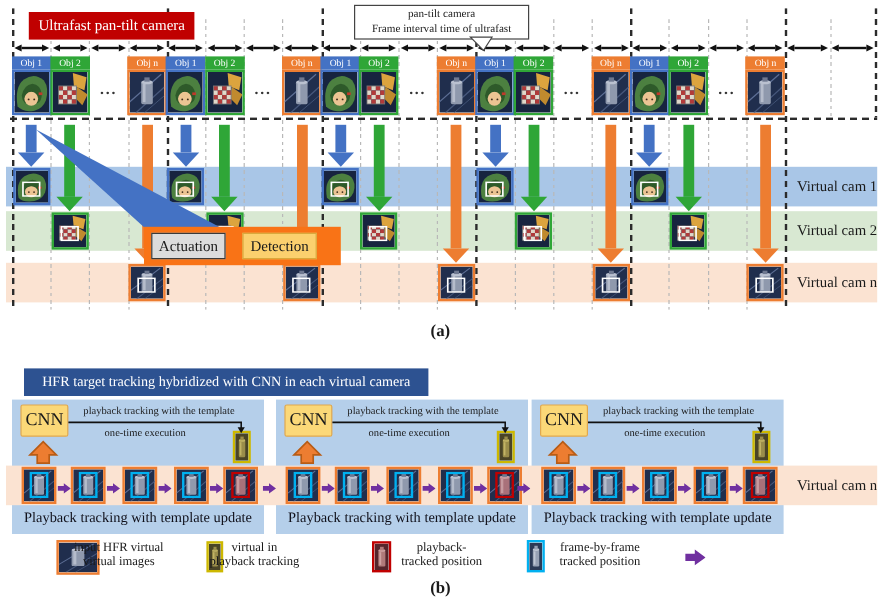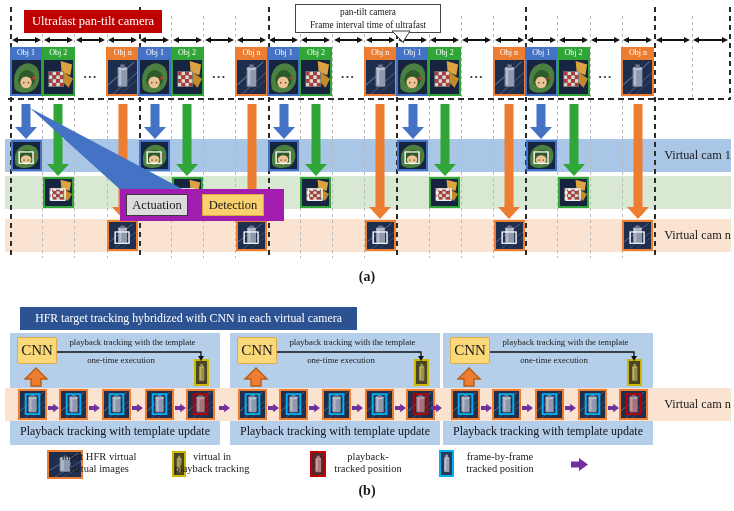--- a/index.html
+++ b/index.html
@@ -6,21 +6,21 @@
   html,body{background:#fff}
   .fig{position:relative;width:734px;height:511px;background:#fff;overflow:hidden;
        font-family:"Liberation Serif","DejaVu Serif",serif;color:#1a1a1a}
   .abs{position:absolute}
   .ctr{display:flex;align-items:center;justify-content:center;text-align:center}
   
   .red-title{left:24px;top:10px;height:23px;padding:0 8px;background:#c00000;color:#fff;
              font-size:12.5px;line-height:23px;white-space:nowrap;z-index:6}
   .frame-note{left:295px;top:4px;width:146px;height:29px;background:#fff;border:1px solid #444;
               font-size:9.3px;line-height:13px;text-align:center;z-index:6;padding-top:1px}
-  .callout-box{left:120px;top:189px;width:164px;height:32px;background:#a21caf;z-index:31}
+  .callout-box{left:120px;top:189px;width:164px;height:32px;background:#f97316;z-index:31}
   .co-act{position:absolute;left:6px;top:5px;width:62px;height:22px;background:#dcdcdc;
           border:1px solid #3a3a3a;font-size:12.5px}
   .co-det{position:absolute;left:82px;top:5px;width:62px;height:22px;background:#fbd06e;
           border:1px solid #d9a83c;font-size:12.5px}
   .caption{left:0;width:734px;text-align:center;font-size:14px;font-weight:bold;z-index:6}
   .b-header{left:20px;top:307px;width:337px;height:23px;background:#2d5291;color:#fff;
             font-size:11.8px;line-height:23px;text-align:center;z-index:4;white-space:nowrap}
   .cam-label{left:656px;width:75px;text-align:right;font-size:12.3px;z-index:6}
   
   .tickwrap{display:flex;align-items:center;height:8px;z-index:2}
@@ -46,20 +46,21 @@
 
   <div class="abs frame-note">
     <div>pan-tilt camera</div>
     <div>Frame interval time of ultrafast</div>
   </div>
 
   <div id="layer-a" class="abs" style="left:0;top:0;width:734px;height:300px">
       <div class="abs" style="left: 5px; top: 139px; width: 726px; height: 33px; background: rgb(169, 198, 231); z-index: 1;"></div>
       <div class="abs cam-label" style="top: 139px; height: 33px; line-height: 33px;">Virtual cam 1</div>
       <div class="abs" style="left: 5px; top: 176px; width: 726px; height: 33px; background: rgb(216, 232, 210); z-index: 1;"></div>
+      <div class="abs cam-label" style="top: 176px; height: 33px; line-height: 33px;">Virtual cam 2</div>
       <div class="abs" style="left: 5px; top: 219px; width: 726px; height: 33px; background: rgb(251, 227, 210); z-index: 1;"></div>
       <div class="abs cam-label" style="top: 219px; height: 33px; line-height: 33px;">Virtual cam n</div>
       <div class="abs" style="left: 10px; top: 7px; width: 2px; height: 251px; z-index: 2; background: repeating-linear-gradient(rgb(43, 43, 43) 0px, rgb(43, 43, 43) 5px, transparent 5px, transparent 9px);"></div>
       <div class="abs" style="left: 42.2px; top: 16px; width: 1px; height: 242px; z-index: 2; background: repeating-linear-gradient(rgb(184, 184, 184) 0px, rgb(184, 184, 184) 3px, transparent 3px, transparent 6px);"></div>
       <div class="abs" style="left: 74.4px; top: 16px; width: 1px; height: 242px; z-index: 2; background: repeating-linear-gradient(rgb(184, 184, 184) 0px, rgb(184, 184, 184) 3px, transparent 3px, transparent 6px);"></div>
       <div class="abs" style="left: 106.6px; top: 16px; width: 1px; height: 242px; z-index: 2; background: repeating-linear-gradient(rgb(184, 184, 184) 0px, rgb(184, 184, 184) 3px, transparent 3px, transparent 6px);"></div>
       <div class="abs" style="left: 138.8px; top: 7px; width: 2px; height: 251px; z-index: 2; background: repeating-linear-gradient(rgb(43, 43, 43) 0px, rgb(43, 43, 43) 5px, transparent 5px, transparent 9px);"></div>
       <div class="abs" style="left: 171px; top: 16px; width: 1px; height: 242px; z-index: 2; background: repeating-linear-gradient(rgb(184, 184, 184) 0px, rgb(184, 184, 184) 3px, transparent 3px, transparent 6px);"></div>
       <div class="abs" style="left: 203.2px; top: 16px; width: 1px; height: 242px; z-index: 2; background: repeating-linear-gradient(rgb(184, 184, 184) 0px, rgb(184, 184, 184) 3px, transparent 3px, transparent 6px);"></div>
       <div class="abs" style="left: 235.4px; top: 16px; width: 1px; height: 242px; z-index: 2; background: repeating-linear-gradient(rgb(184, 184, 184) 0px, rgb(184, 184, 184) 3px, transparent 3px, transparent 6px);"></div>

